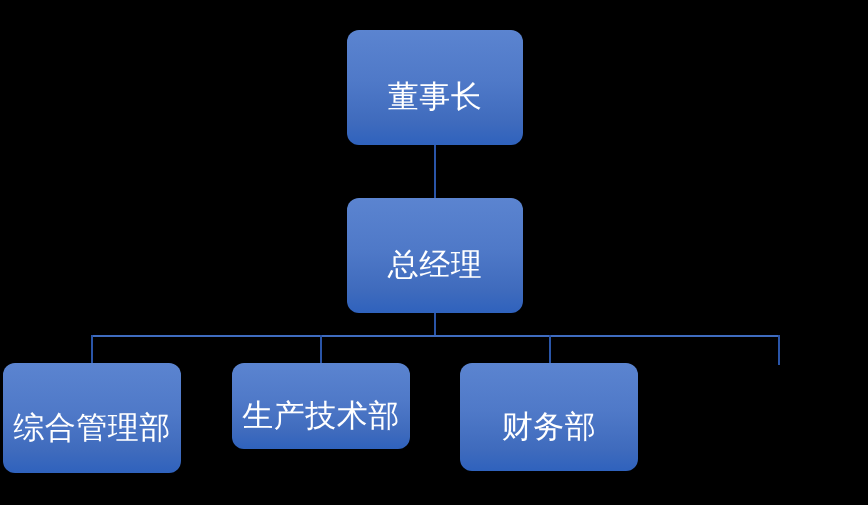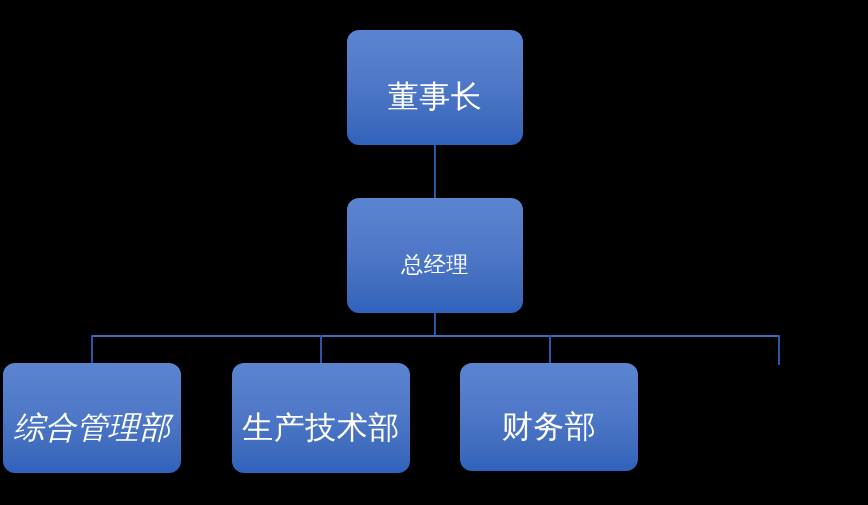--- a/index.html
+++ b/index.html
@@ -47,21 +47,21 @@
     box-shadow: 0 1px 2px rgba(0,0,0,0.35);
   }
   .org-box .box-label {
     display: block;
     width: 100%;
     word-break: break-word;
     margin-top: 19px;
   }
 
   .level-1 { font-size: 31px; }
-  .level-2 { font-size: 22px; text-align: center; }
+  .level-2 { font-size: 31px; text-align: center; }
   .level-3 { font-size: 31px; }
 </style>
 </head>
 <body>
 
 <div id="canvas">
 
   <div class="org-box level-1" style="left:347px; top:30px; width:176px; height:115px;">
     <span class="box-label">董事长</span>
   </div>
@@ -74,25 +74,25 @@
 
   <div class="connector-v" style="left:434px; top:313px; height:24px;"></div>
 
   <div class="connector-h-main" style="left:91px; top:335px; width:689px;"></div>
 
   <div class="connector-v" style="left:91px; top:335px; height:30px;"></div>
   <div class="connector-v" style="left:320px; top:335px; height:30px;"></div>
   <div class="connector-v" style="left:549px; top:335px; height:30px;"></div>
   <div class="connector-v" style="left:778px; top:335px; height:30px;"></div>
 
-  <div class="org-box level-3" style="left:3px; top:363px; width:178px; height:110px;font-style:italic;">
+  <div class="org-box level-3" style="left:3px; top:363px; width:178px; height:110px;">
     <span class="box-label">综合管理部</span>
   </div>
 
-  <div class="org-box level-3" style="left:232px; top:363px; width:178px; height:110px;">
+  <div class="org-box level-3" style="left:232px; top:363px; width:178px; height:86px;">
     <span class="box-label">生产技术部</span>
   </div>
 
   <div class="org-box level-3" style="left:460px; top:363px; width:178px; height:108px;">
     <span class="box-label">财务部</span>
   </div>
 
 
 </div>
 

